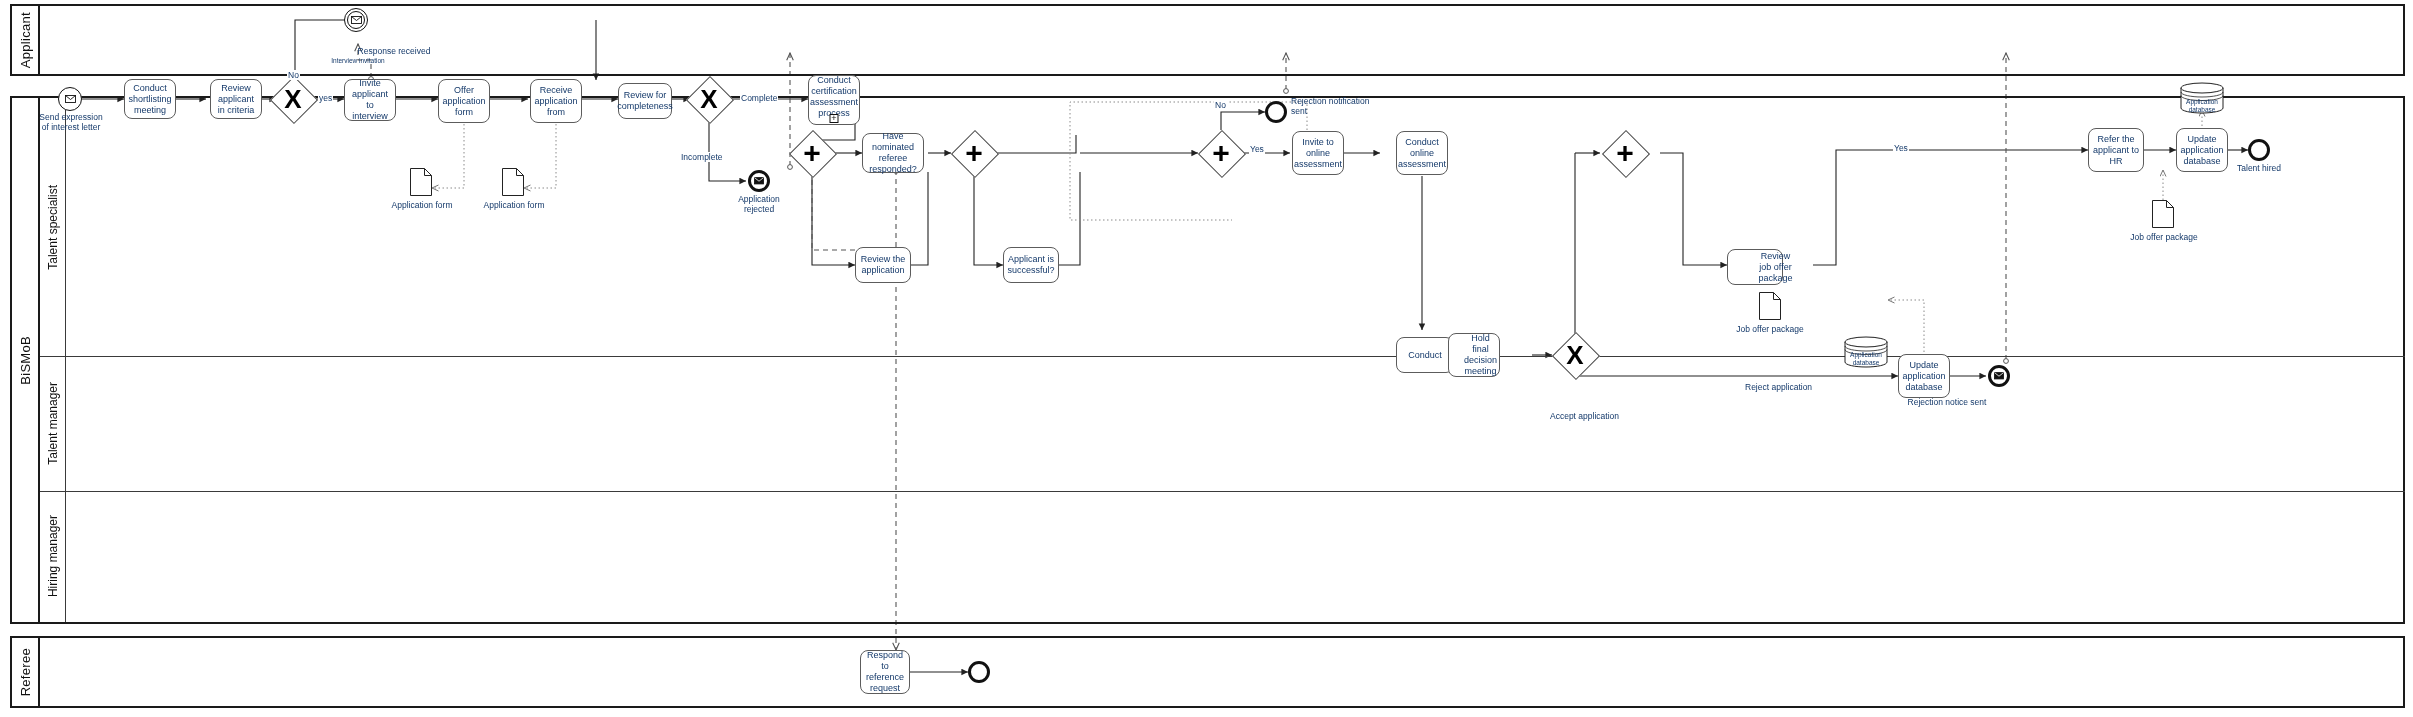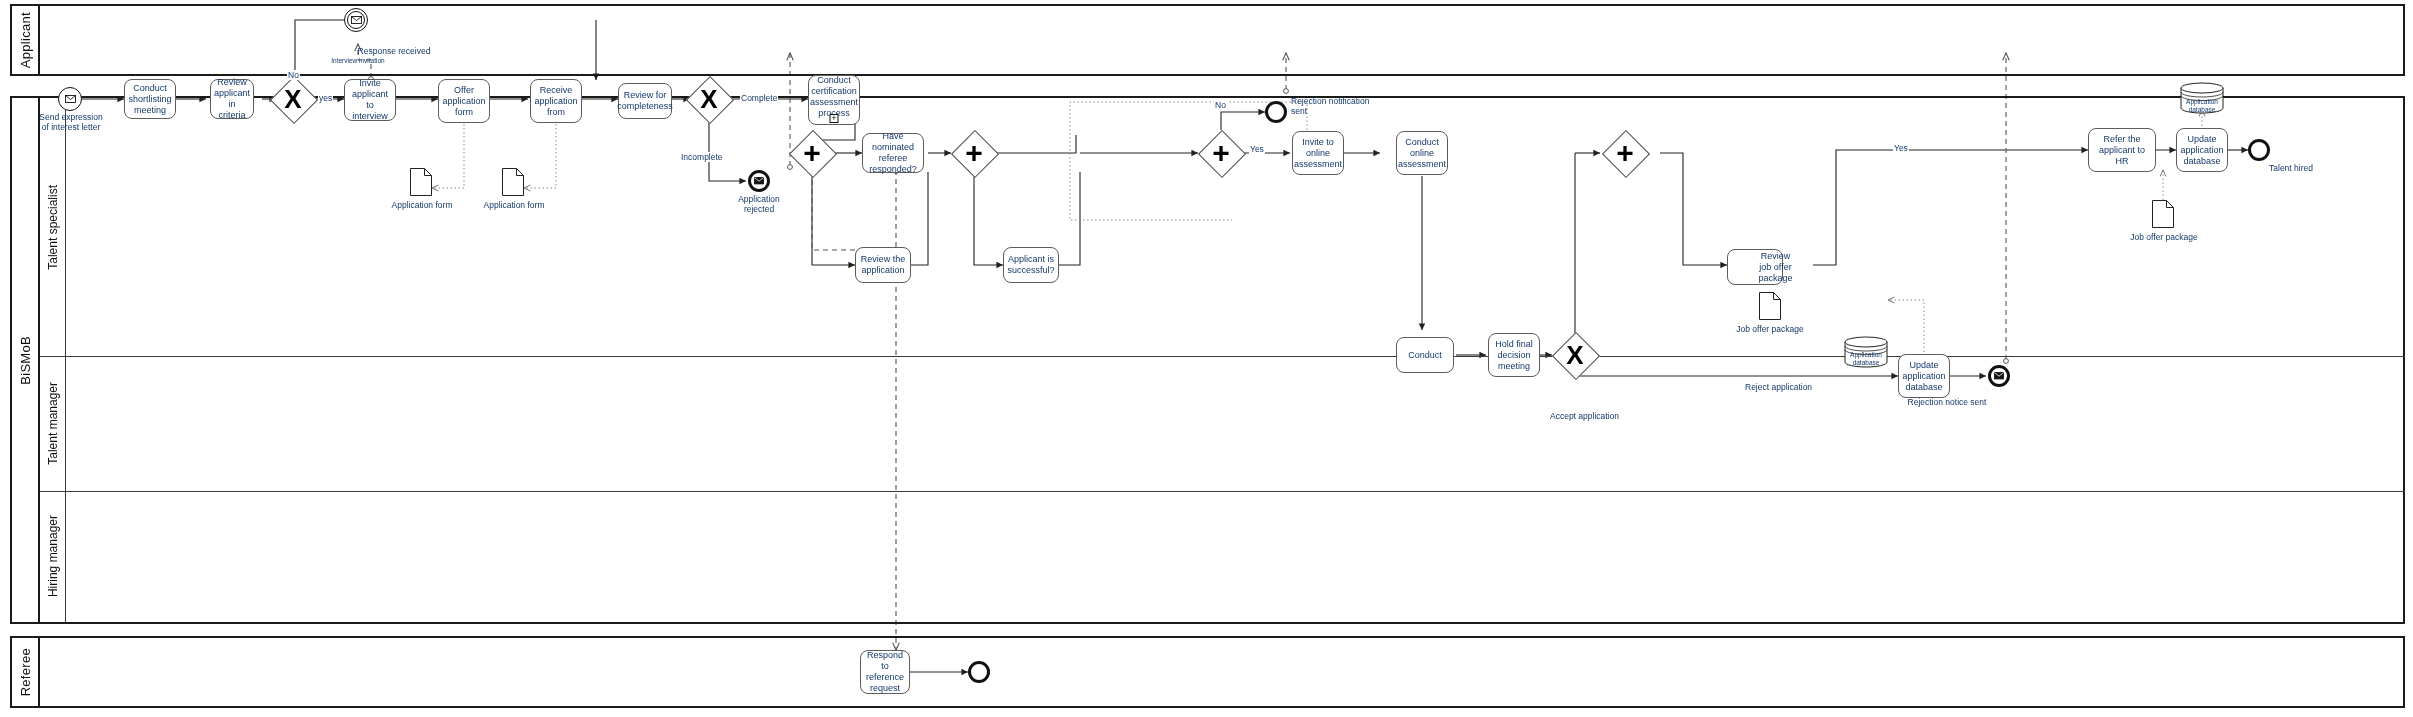--- a/index.html
+++ b/index.html
@@ -220,21 +220,21 @@
 
   <div class="ev start" style="left:58px;top:87px;width:24px;height:24px;">
     <svg class="env" width="11" height="8" viewBox="0 0 11 8">
       <rect x="0.5" y="0.5" width="10" height="7" fill="#fff" stroke="#111" stroke-width="0.9"></rect>
       <path d="M0.5,0.5 L5.5,4.5 L10.5,0.5" fill="none" stroke="#111" stroke-width="0.9"></path>
     </svg>
   </div>
   <div class="lbl" style="left:36px;top:112px;width:70px;white-space:normal;">Send expression of interest letter</div>
 
   <div class="task" style="left:124px;top:79px;width:52px;height:40px;">Conduct shortlisting meeting</div>
-  <div class="task" style="left:210px;top:79px;width:44px;height:40px;">Review applicant in criteria</div>
+  <div class="task" style="left:210px;top:79px;width:52px;height:40px;">Review applicant in criteria</div>
 
   <div class="gw x" style="left:270px;top:76px;">
     <div class="dia"></div>
     <div class="sym">X</div>
   </div>
   <div class="flowlbl" style="left:287px;top:70px;">No</div>
   <div class="flowlbl" style="left:318px;top:93px;">yes</div>
 
   <div class="task" style="left:344px;top:79px;width:52px;height:42px;">Invite applicant to interview</div>
   <div class="lbl tiny" style="left:310px;top:57px;width:96px;">Interview invitation</div>
@@ -304,25 +304,25 @@
   <div class="task" style="left:1292px;top:131px;width:52px;height:44px;">Invite to online assessment</div>
   <div class="task" style="left:1396px;top:131px;width:52px;height:44px;">Conduct online assessment</div>
 
   <div class="gw p" style="left:1602px;top:130px;">
     <div class="dia"></div>
     <div class="sym">+</div>
   </div>
 
   <div class="flowlbl" style="left:1893px;top:143px;">Yes</div>
 
-  <div class="task" style="left:2088px;top:128px;width:68px;height:44px;">Refer the applicant to HR</div>
+  <div class="task" style="left:2088px;top:128px;width:56px;height:44px;">Refer the applicant to HR</div>
   <div class="task" style="left:2176px;top:128px;width:52px;height:44px;">Update application database</div>
 
   <div class="ev end" style="left:2248px;top:139px;width:22px;height:22px;"></div>
-  <div class="lbl" style="left:2229px;top:163px;width:60px;white-space:normal;margin-left:32px;">Talent hired</div>
+  <div class="lbl" style="left:2229px;top:163px;width:60px;white-space:normal;">Talent hired</div>
 
   <div class="db" style="left:2180px;top:82px;">
     <svg width="44" height="32" viewBox="0 0 44 32">
       <path d="M1,6 L1,26 C1,29 11,31 22,31 C33,31 43,29 43,26 L43,6 Z" fill="#fff" stroke="#222" stroke-width="1"></path>
       <ellipse cx="22" cy="6" rx="21" ry="5" fill="#fff" stroke="#222" stroke-width="1"></ellipse>
       <path d="M1,10 C1,13 11,15 22,15 C33,15 43,13 43,10" fill="none" stroke="#222" stroke-width="0.8"></path>
       <path d="M1,13.5 C1,16.5 11,18.5 22,18.5 C33,18.5 43,16.5 43,13.5" fill="none" stroke="#222" stroke-width="0.8"></path>
     </svg>
   </div>
   <div class="lbl tiny" style="left:2180px;top:98px;width:44px;white-space:normal;"><span>Application database</span></div>
@@ -347,21 +347,21 @@
 
   <div class="doc" style="left:1759px;top:292px;">
     <svg width="22" height="28" viewBox="0 0 22 28">
       <path d="M0.5,0.5 L14.5,0.5 L21.5,7.5 L21.5,27.5 L0.5,27.5 Z" fill="#fff" stroke="#222" stroke-width="1"></path>
       <path d="M14.5,0.5 L14.5,7.5 L21.5,7.5" fill="none" stroke="#222" stroke-width="1"></path>
     </svg>
   </div>
   <div class="lbl" style="left:1728px;top:324px;width:84px;">Job offer package</div>
 
   <div class="task" style="left:1396px;top:337px;width:58px;height:36px;">Conduct</div>
-  <div class="task" style="left:1488px;top:333px;width:52px;height:44px;">Hold final decision meeting</div>
+  <div class="task" style="left:1448px;top:333px;width:52px;height:44px;padding-left:16px;">Hold final decision meeting</div>
 
   <div class="gw x" style="left:1552px;top:332px;">
     <div class="dia"></div>
     <div class="sym">X</div>
   </div>
   <div class="flowlbl" style="left:1744px;top:382px;">Reject application</div>
 
   <div class="db" style="left:1844px;top:336px;">
     <svg width="44" height="32" viewBox="0 0 44 32">
       <path d="M1,6 L1,26 C1,29 11,31 22,31 C33,31 43,29 43,26 L43,6 Z" fill="#fff" stroke="#222" stroke-width="1"></path>

